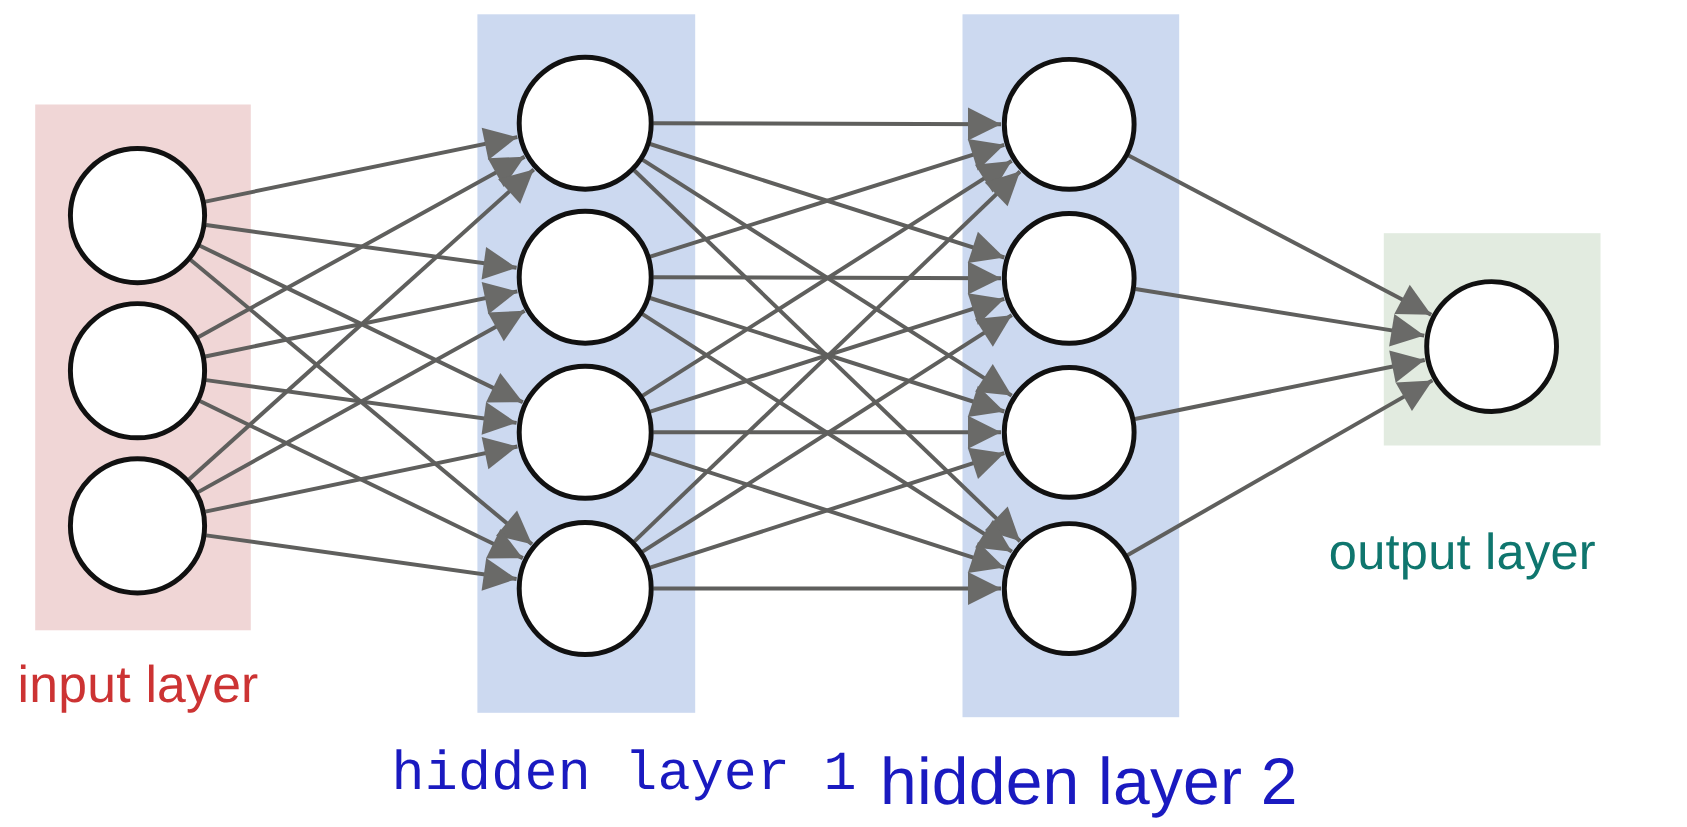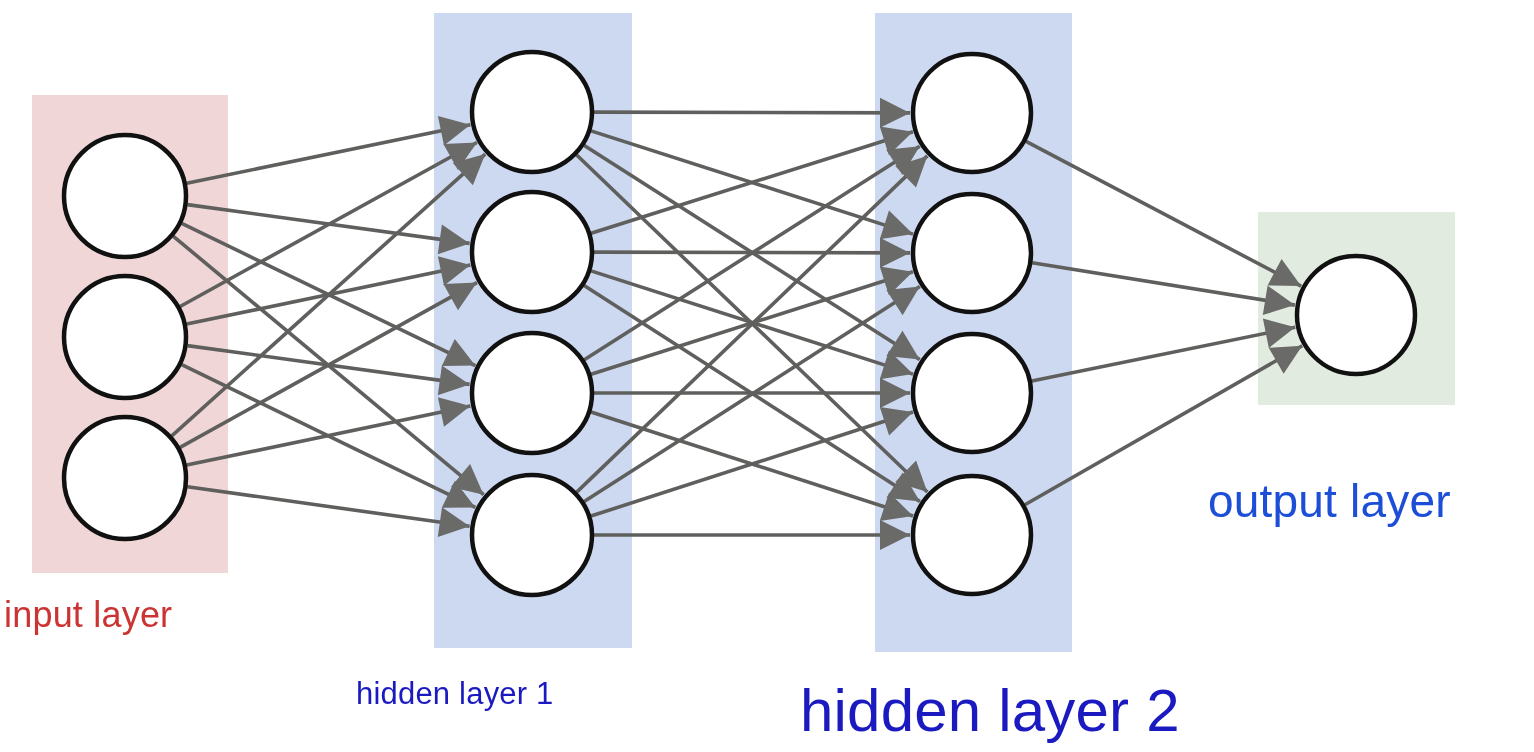--- a/index.html
+++ b/index.html
@@ -28,42 +28,43 @@
     display: block;
   }
   .layer-label {
     position: absolute;
     white-space: nowrap;
     font-family: "Liberation Sans", sans-serif;
     font-weight: 400;
     letter-spacing: 0.2px;
   }
   #label-input {
-    left: 4px;
+    left: 16px;
     top: 594px;
-    font-size: 36px;
+    font-size: 47px;
     color: #cc3333;
   }
   #label-hidden1 {
     left: 356px;
     top: 676px;
-    font-size: 31px;
+    font-size: 50px;
     color: #1a1ac0;
+    font-family: Liberation Mono, monospace;
   }
   #label-hidden2 {
     left: 800px;
     top: 676px;
     font-size: 60px;
     color: #1a1ac0;
   }
   #label-output {
     left: 1208px;
     top: 474px;
     font-size: 46px;
-    color: #1d4ed8;
+    color: #0f766e;
   }
 </style>
 </head>
 <body>
 
 <div id="stage">
 
   <svg id="net-svg" viewBox="0 0 1534 752">
     <g id="bands-group">
         <rect x="32" y="95" width="196" height="478" fill="#f0d6d6"></rect>

